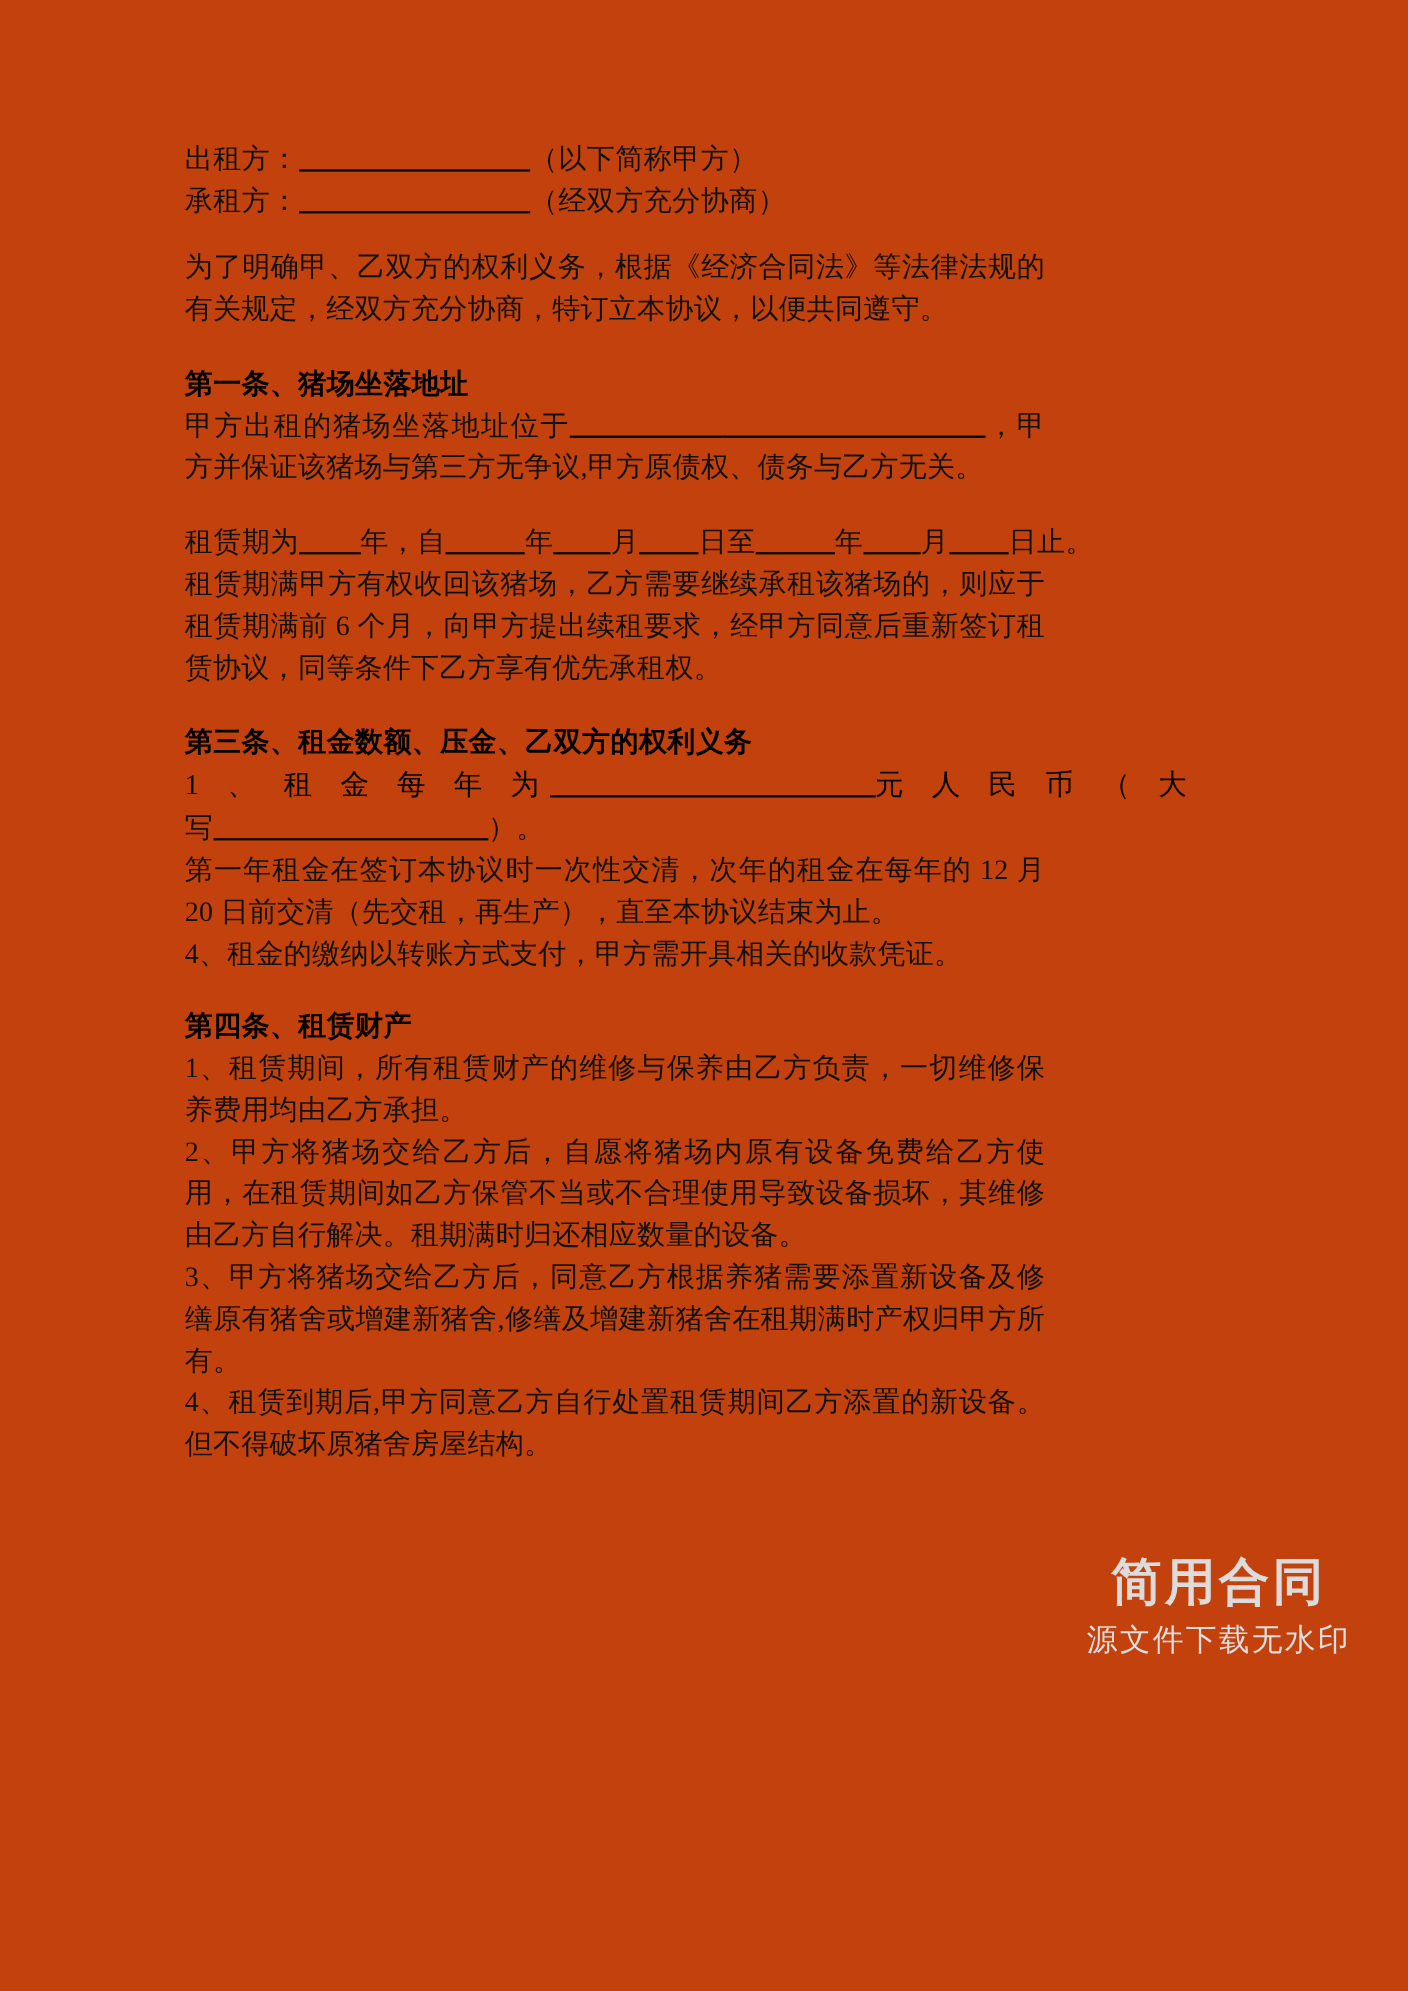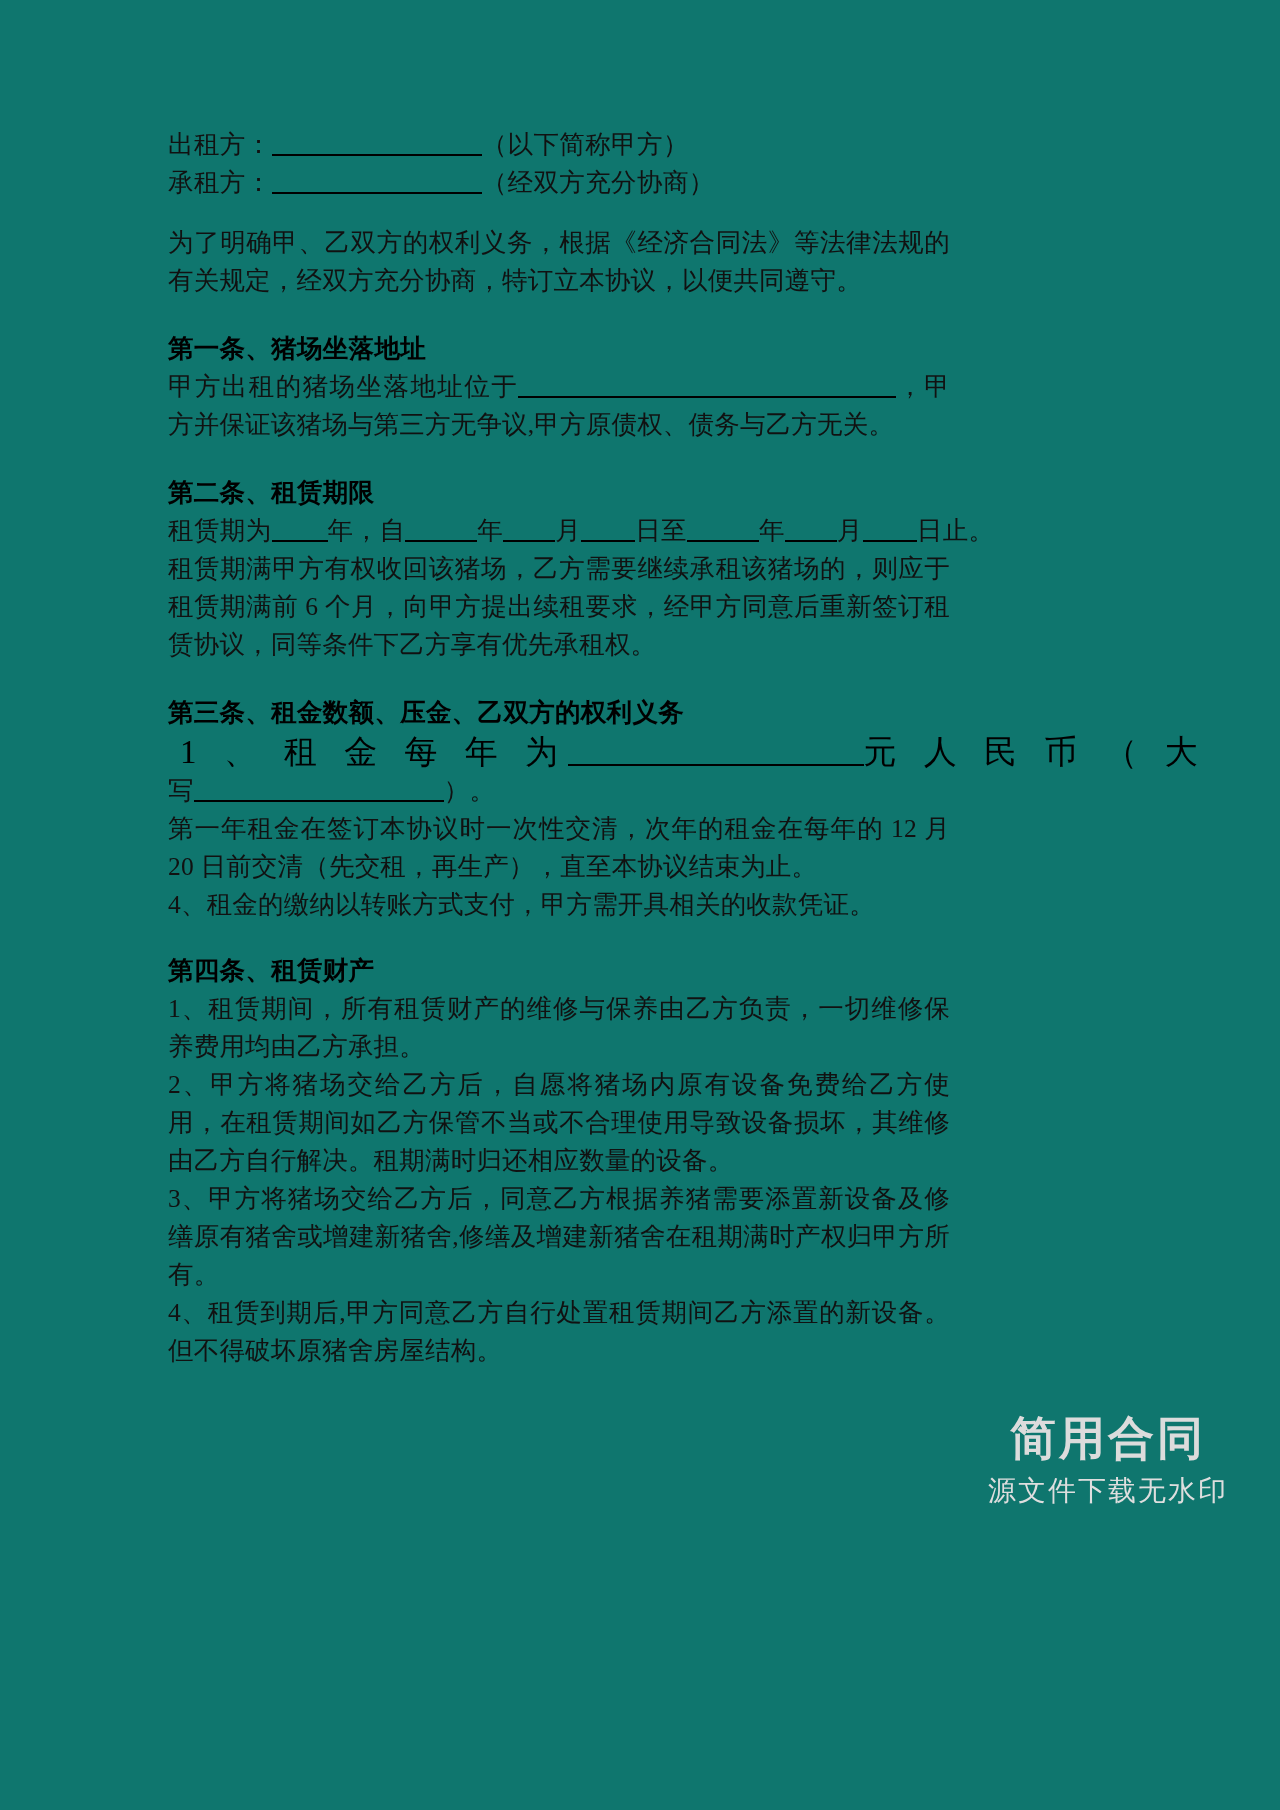--- a/index.html
+++ b/index.html
@@ -8,21 +8,21 @@
     background: #ffffff;
   }
   body {
     font-family: "Liberation Serif", "DejaVu Serif", serif;
     color: #000000;
   }
   .page {
     position: relative;
     width: 1280px;
     height: 1810px;
-    background: #0f766e;
+    background: #c2410c;
     overflow: hidden;
     box-sizing: border-box;
   }
   .content {
     position: absolute;
     left: 168px;
     top: 126px;
     width: 782px;
   }
 
@@ -71,25 +71,24 @@
   .b-rent    { width: 296px; }
   .b-cap     { width: 250px; }
   .b-deposit { width: 130px; }
   .b-year-n  { width: 56px; }
   .b-year    { width: 72px; }
   .b-month   { width: 52px; }
   .b-day     { width: 54px; }
 
   
   .rent-line-1 {
-    font-size: 33px;
+    font-size: 26px;
     line-height: 40px;
     letter-spacing: 0.2px;
     white-space: nowrap;
-    margin-left: 12px;
   }
   .track {
     letter-spacing: 9.5px;
   }
 
   
   .watermark {
     position: absolute;
     right: 52px;
     bottom: 300px;
@@ -137,21 +136,20 @@
 
     <div class="gap-sec"></div>
 
     <div class="heading">第一条、猪场坐落地址</div>
     <div class="para para-j">
       <span>甲方出租的猪场坐落地址位于</span><span class="blank b-addr1"></span><span class="blank b-addr2"></span><span>，甲方并保证该猪场与第三方无争议,甲方原债权、债务与乙方无关。</span>
     </div>
 
     <div class="gap-sec"></div>
 
-    <div class="heading">第二条、租赁期限</div>
     <div class="line">
       <span>租赁期为</span><span class="blank b-year-n"></span><span>年，自</span><span class="blank b-year"></span><span>年</span><span class="blank b-month"></span><span>月</span><span class="blank b-day"></span><span>日至</span><span class="blank b-year"></span><span>年</span><span class="blank b-month"></span><span>月</span><span class="blank b-day"></span><span>日止。</span>
     </div>
     <div class="para para-j">租赁期满甲方有权收回该猪场，乙方需要继续承租该猪场的，则应于租赁期满前 6 个月，向甲方提出续租要求，经甲方同意后重新签订租赁协议，同等条件下乙方享有优先承租权。</div>
 
     <div class="gap-sec"></div>
 
     <div class="heading">第三条、租金数额、压金、乙双方的权利义务</div>
 
     <div class="rent-line-1">

